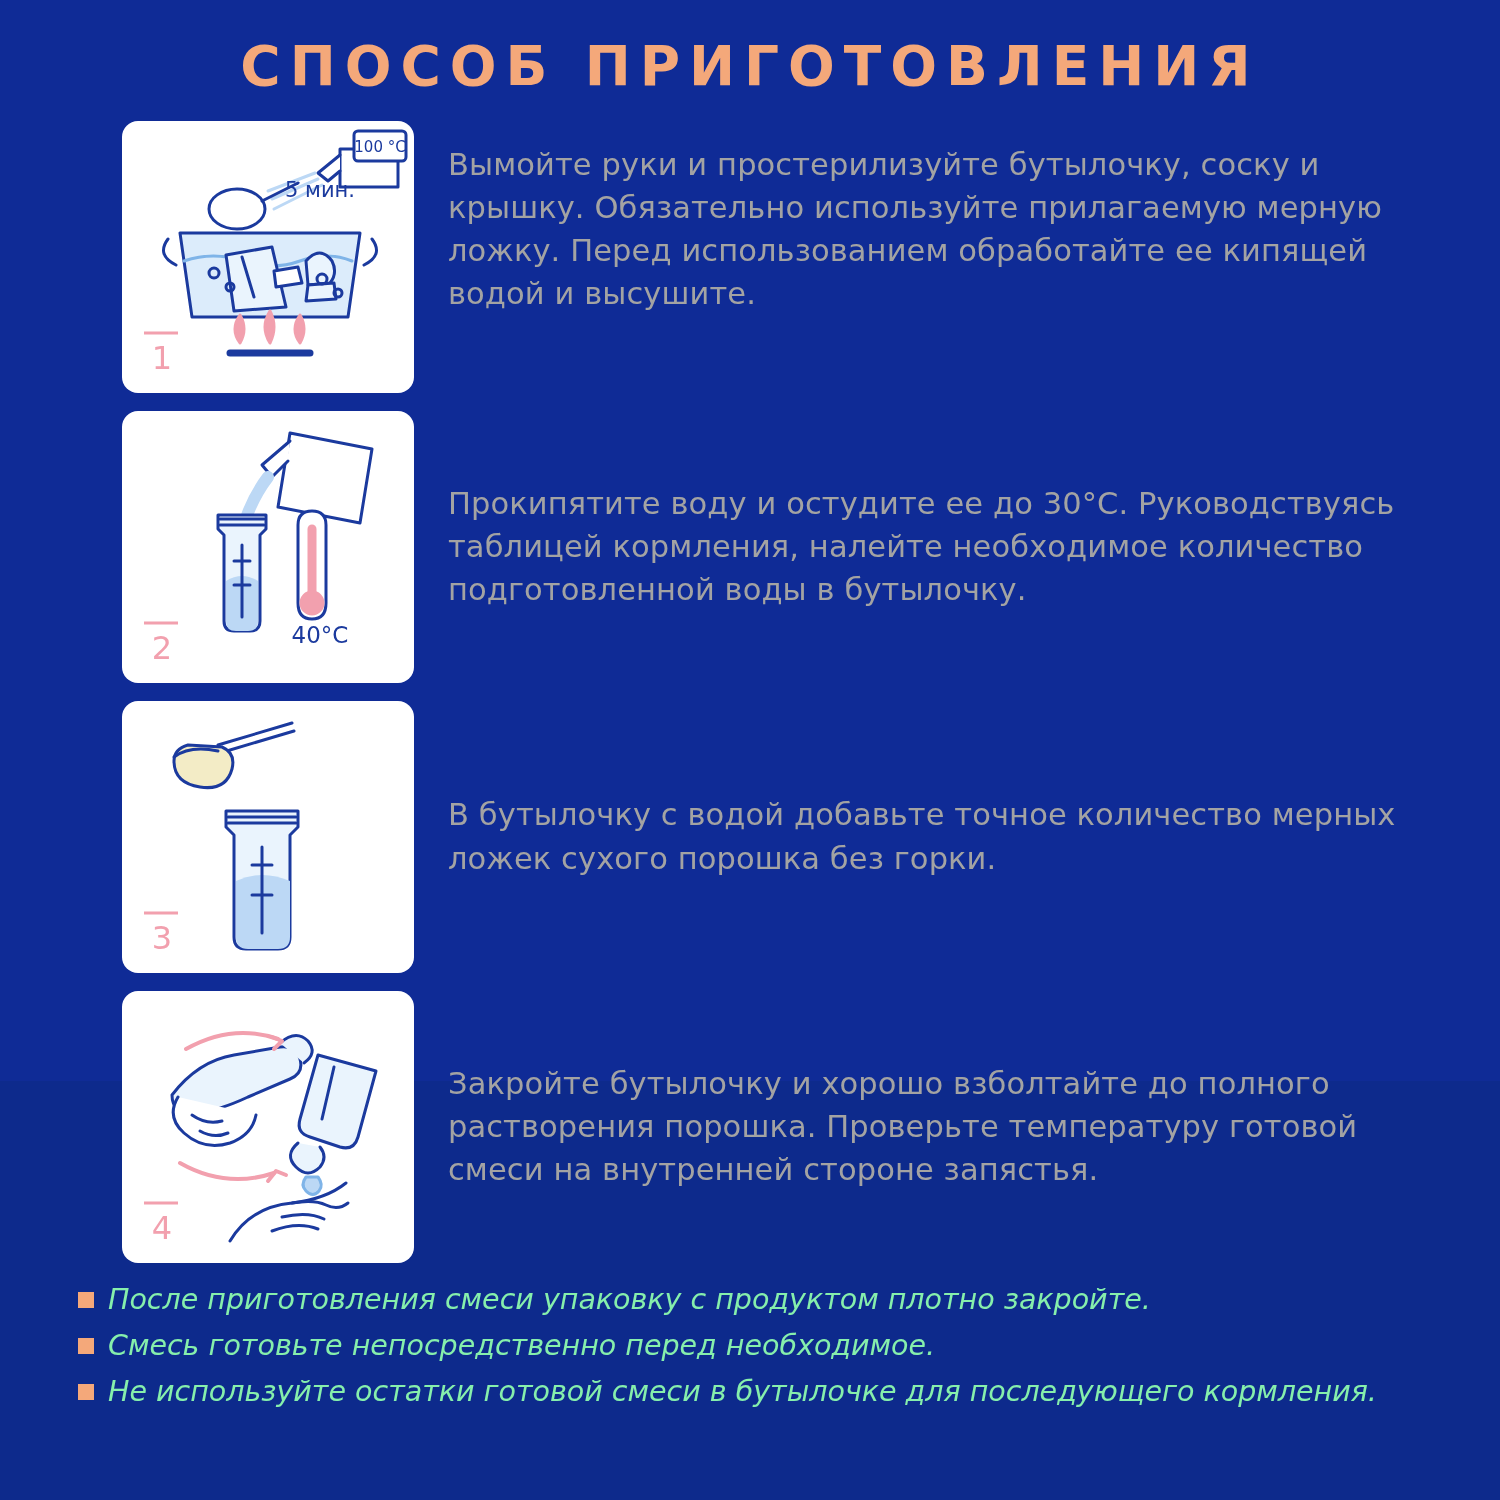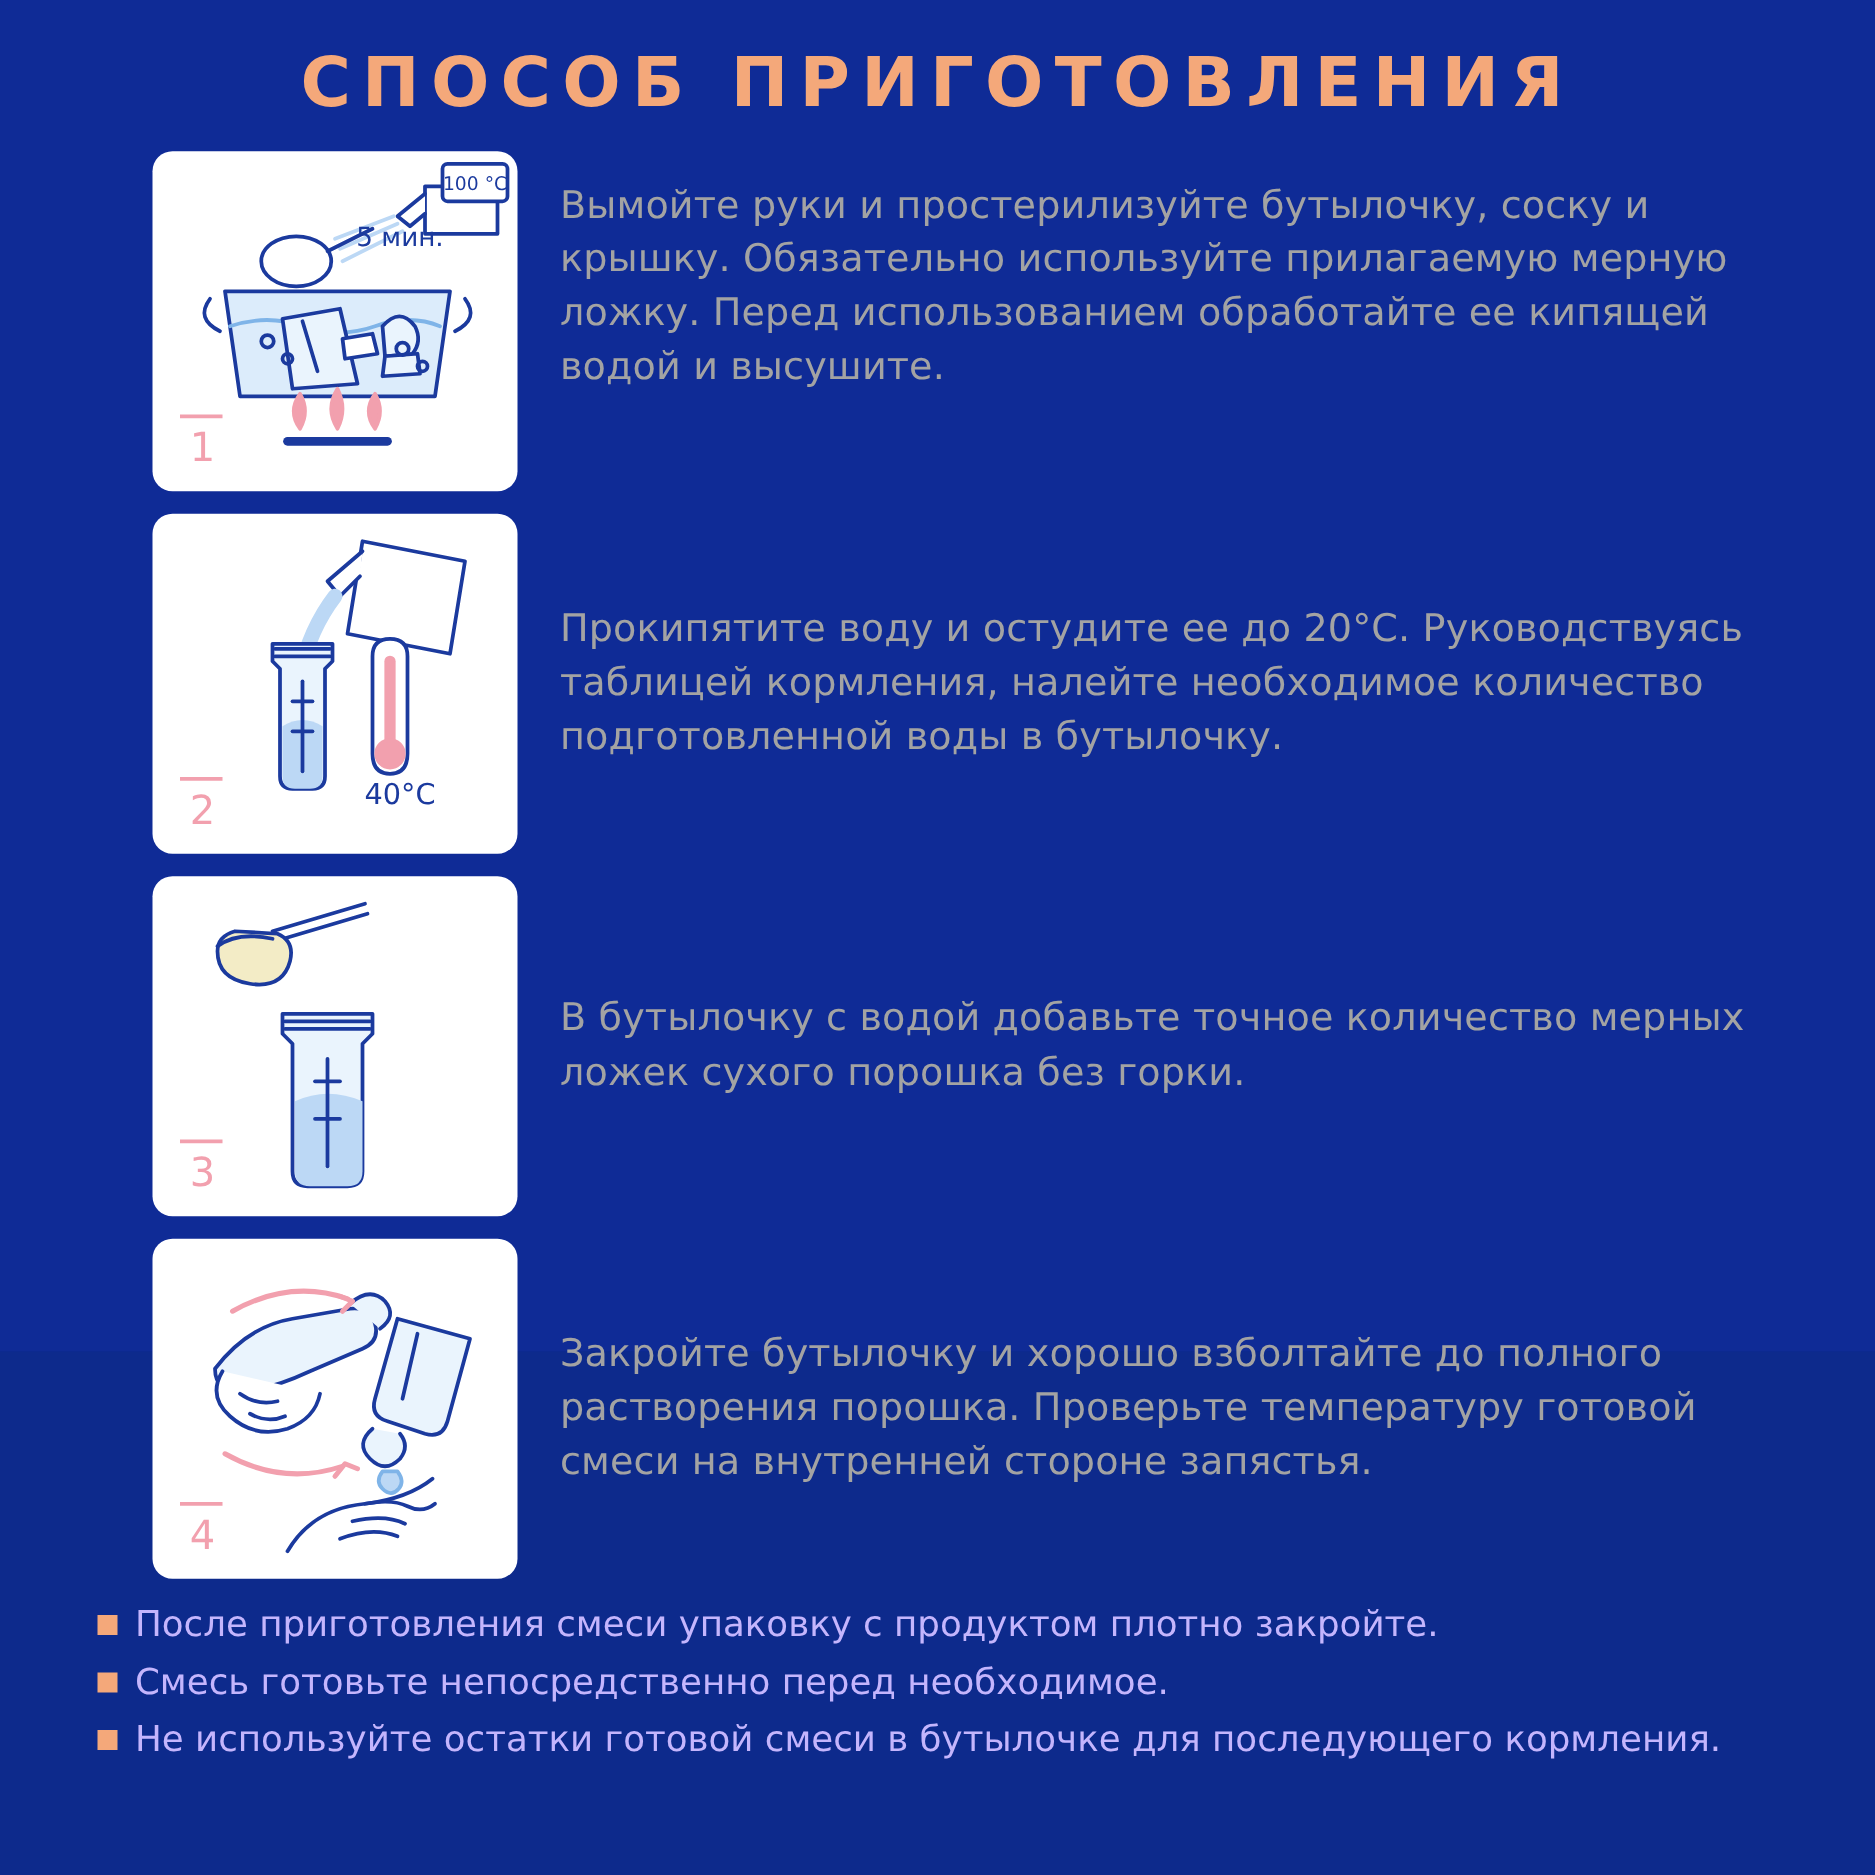--- a/index.html
+++ b/index.html
@@ -82,23 +82,24 @@
   }
   .note-bullet {
     width: 16px;
     height: 16px;
     background: #f4a87a;
     flex: 0 0 auto;
     margin-top: 11px;
     margin-right: 14px;
   }
   .note-text {
-    color: #c4b5fd;
+    color: #86efac;
     font-size: 28.5px;
     line-height: 1.3;
+    font-style: italic;
   }
 </style>
 </head>
 <body>
 
 <div class="page">
 
   <div class="title">СПОСОБ ПРИГОТОВЛЕНИЯ</div>
 
   <div class="steps">
@@ -176,21 +177,21 @@
 
             <path d="M190 100 q14 0 14 14 L204 192 q0 16 -14 16 q-14 0 -14 -16 L176 114 q0 -14 14 -14 z" fill="#ffffff"></path>
             <path d="M190 118 L190 186" stroke="#f2a0ae" stroke-width="9"></path>
             <circle cx="190" cy="192" r="11" fill="#f2a0ae" stroke="#f2a0ae"></circle>
           </g>
           <text x="198" y="232" font-family="DejaVu Sans, sans-serif" font-size="23" fill="#1b3a9e" text-anchor="middle">40°С</text>
           <path d="M22 212 L56 212" stroke="#f2a0ae" stroke-width="3"></path>
           <text x="40" y="248" font-family="DejaVu Sans, sans-serif" font-size="32" fill="#f2a0ae" text-anchor="middle">2</text>
         </svg>
       </div>
-      <div class="step-text">Прокипятите воду и остудите ее до 20°С. Руководствуясь таблицей кормления, налейте необходимое количество подготовленной воды в бутылочку.</div>
+      <div class="step-text">Прокипятите воду и остудите ее до 30°С. Руководствуясь таблицей кормления, налейте необходимое количество подготовленной воды в бутылочку.</div>
     </div>
 
     <div class="step step-3">
       <div class="step-card">
         <svg viewBox="0 0 292 272" xmlns="http://www.w3.org/2000/svg">
           <g fill="none" stroke="#1b3a9e" stroke-width="3" stroke-linecap="round" stroke-linejoin="round">
 
             <path d="M96 44 L170 22"></path>
             <path d="M98 52 L172 30"></path>
             <path d="M66 44 q-14 4 -14 16 q0 22 26 26 q26 4 32 -18 q4 -16 -10 -22 z" fill="#f3ecc6"></path>

